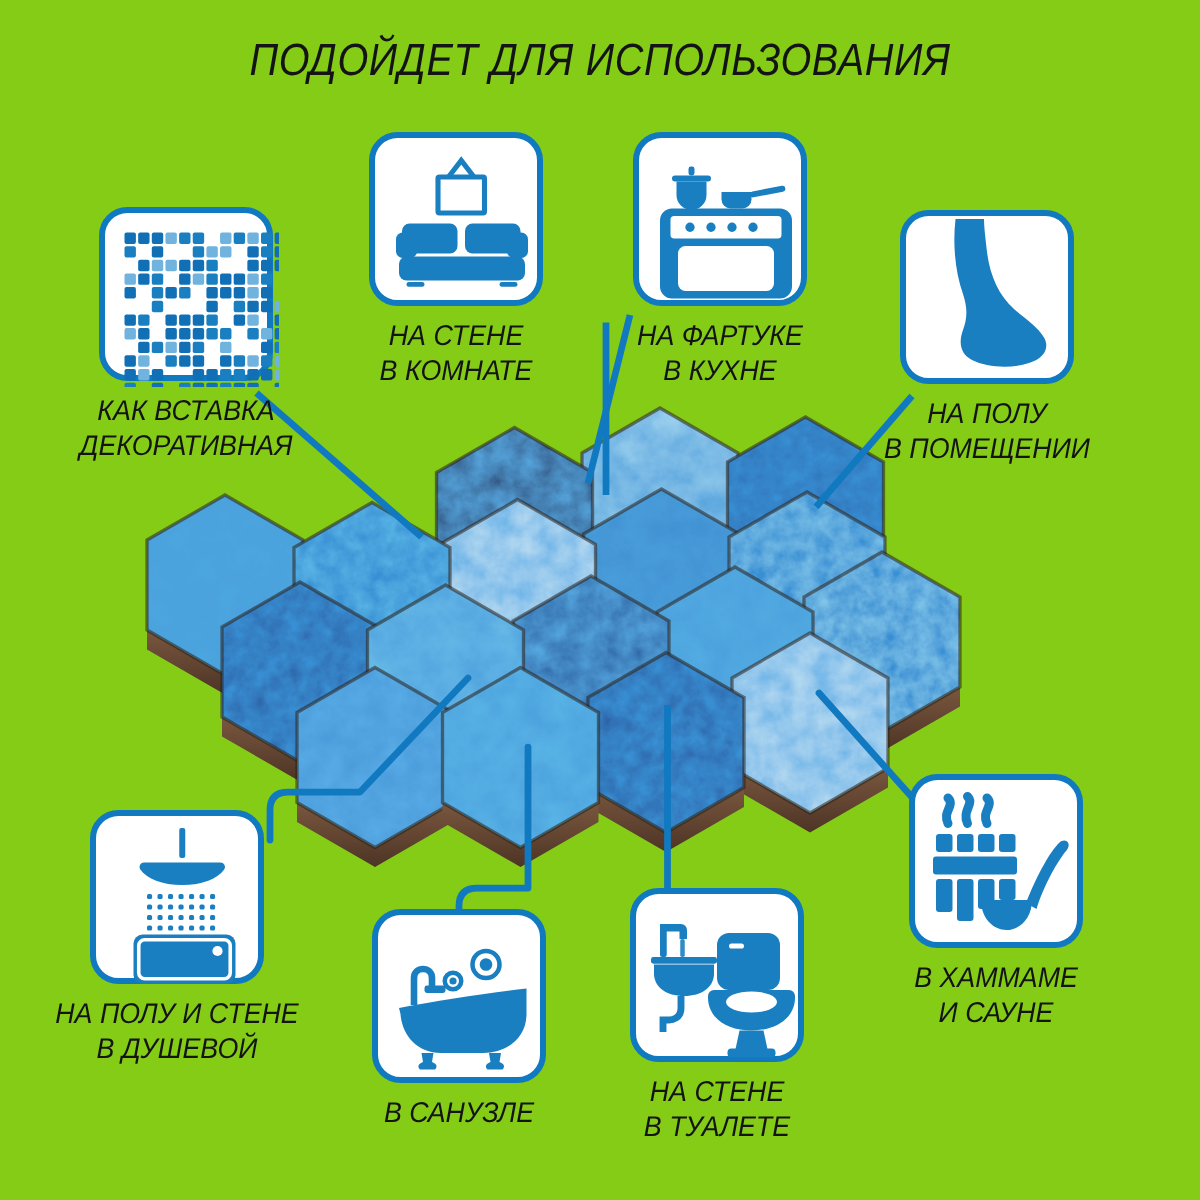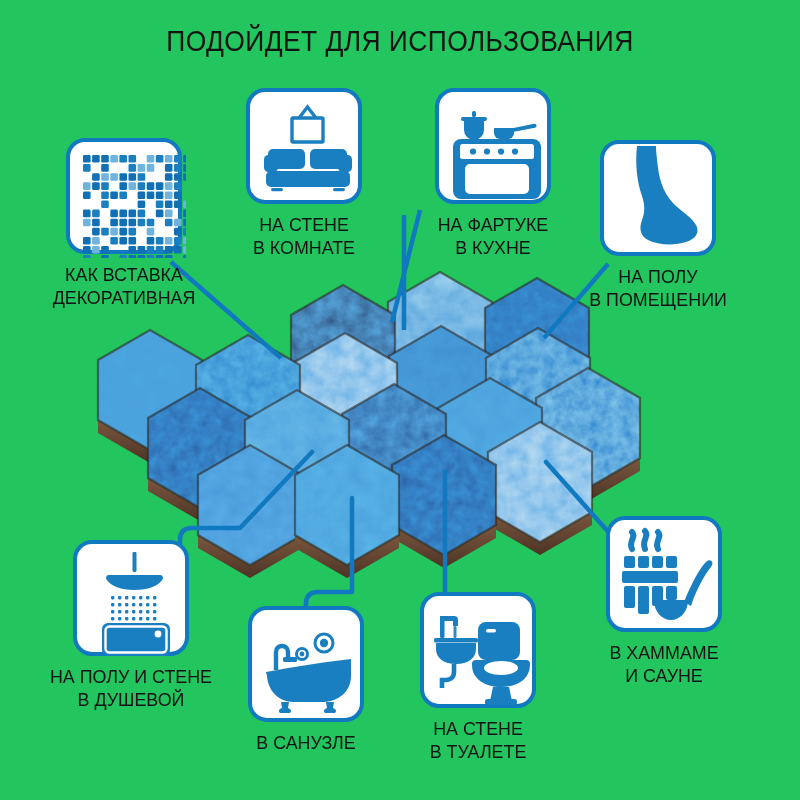--- a/index.html
+++ b/index.html
@@ -4,23 +4,24 @@
 <style>
   html, body {
     margin: 0;
     padding: 0;
     background: #ffffff;
   }
   #stage {
     position: relative;
     width: 800px;
     height: 800px;
-    background: #22c55e;
+    background: #84cc16;
     overflow: hidden;
     font-family: "Liberation Sans", sans-serif;
+    font-style: italic;
   }
 
   
   #title {
     position: absolute;
     left: 0;
     top: 24px;
     width: 800px;
     text-align: center;
     font-family: "Liberation Sans", sans-serif;
@@ -72,24 +73,24 @@
     line-height: 23px;
     color: #141414;
     white-space: nowrap;
     transform: scaleX(0.94);
   }
   .card .label .l2 { display: block; }
 
   
   #card-decor   { left: 62px;  top: 138px; }
   #card-room    { left: 242px; top: 88px;  }
-  #card-kitchen { left: 418px; top: 88px; margin-left: 13px;  }
+  #card-kitchen { left: 418px; top: 88px;  }
   #card-floor   { left: 596px; top: 140px; }
 
-  #card-shower  { left: 69px;  top: 540px; }
+  #card-shower  { left: 56px;  top: 540px; }
   #card-bath    { left: 244px; top: 606px; }
   #card-toilet  { left: 416px; top: 592px; }
   #card-sauna   { left: 602px; top: 516px; }
 
   .wide { width: 230px; margin-left: -53px; }
   .wide .box { width: 116px; }
 </style>
 </head>
 <body>
 

